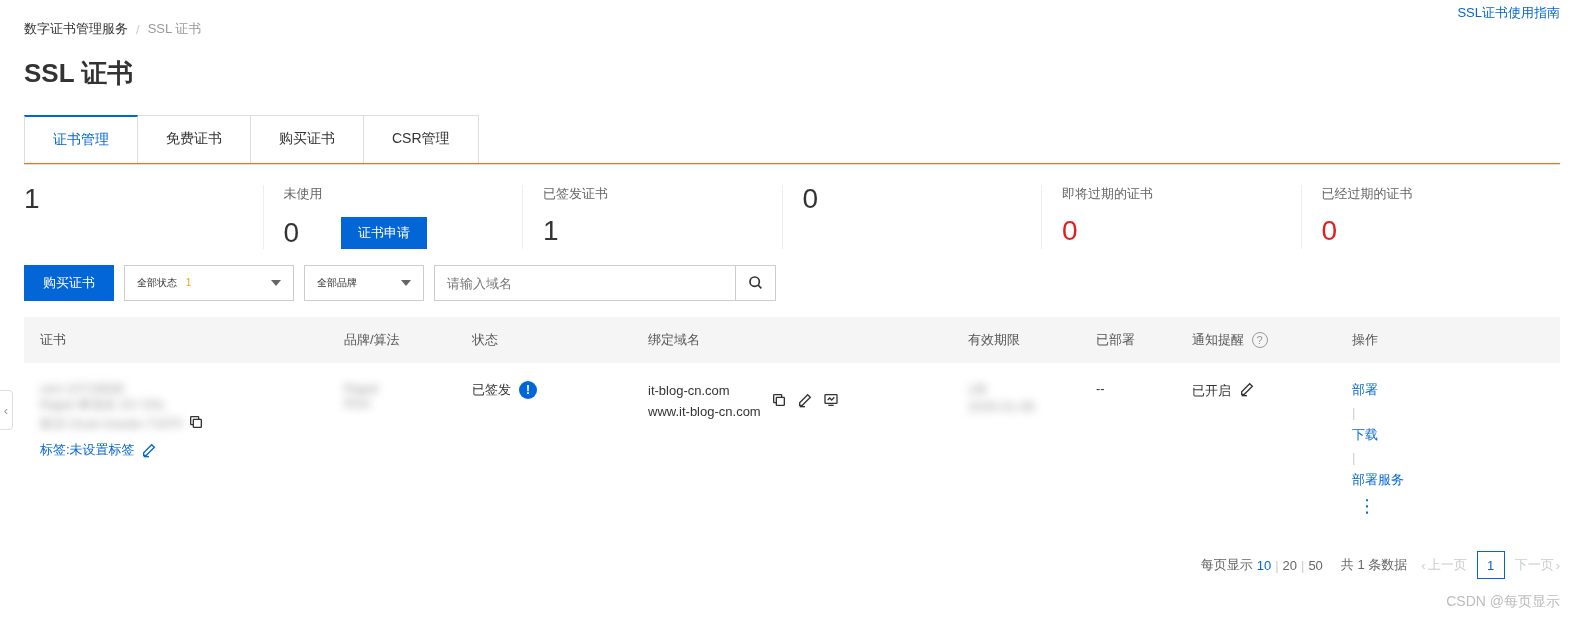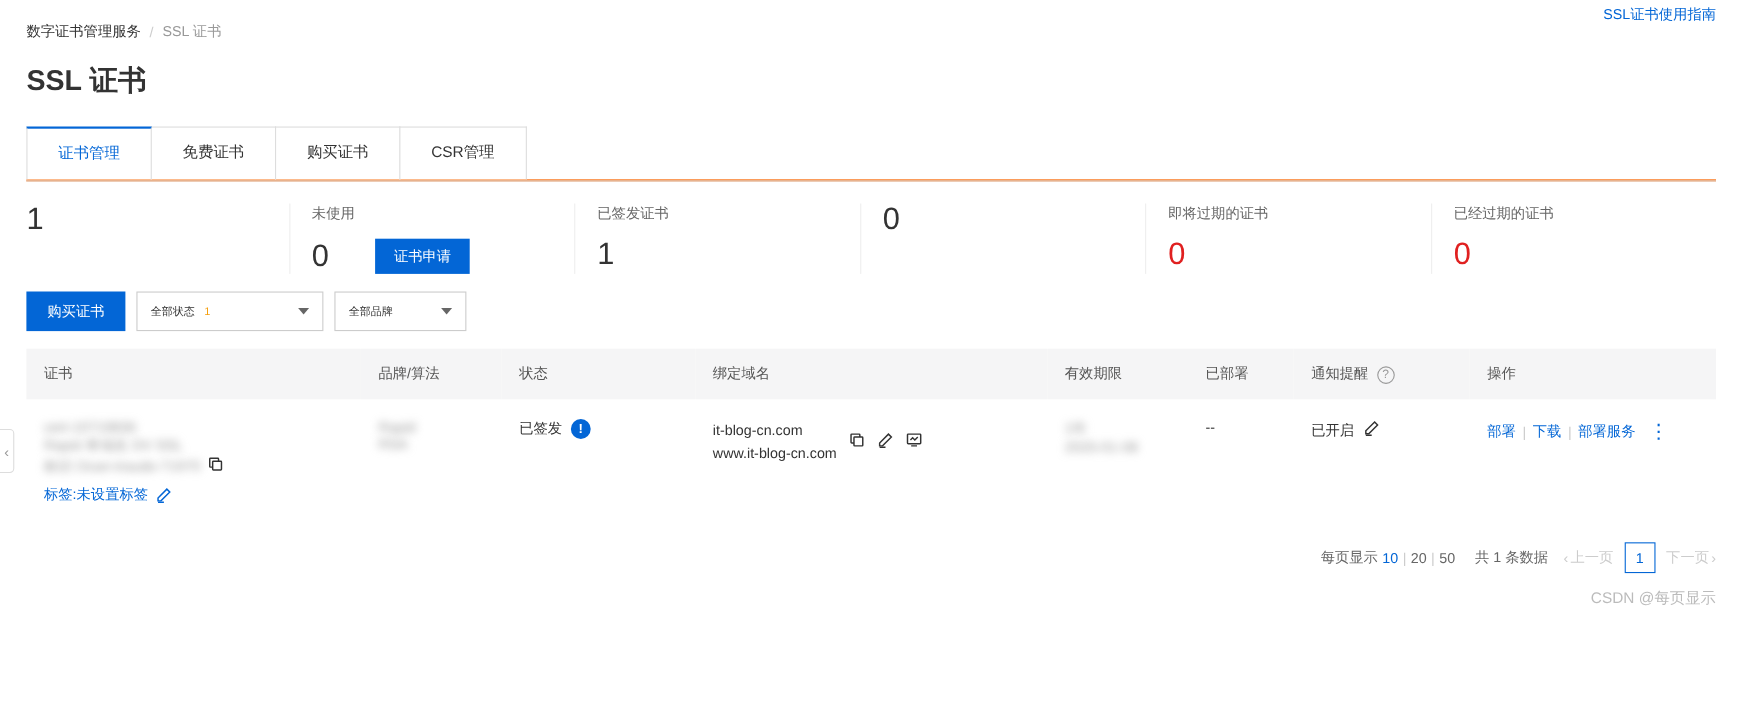--- a/index.html
+++ b/index.html
@@ -52,21 +52,21 @@
     
     .domain-cell { display: flex; align-items: center; gap: 10px; }
     .domain-list { line-height: 1.6; }
     .icon-btn { cursor: pointer; color: #333; }
     .icon-svg { width: 16px; height: 16px; }
     
     .tag-row { margin-top: 8px; color: #0366d6; font-size: 13px; display: flex; align-items: center; gap: 6px; }
     
     .help-circle { display: inline-flex; align-items: center; justify-content: center; width: 16px; height: 16px; border: 1px solid #999; border-radius: 50%; font-size: 11px; color: #999; margin-left: 4px; }
     
-    .action-links { display: flex; align-items: center; gap: 6px; color: #0366d6; }
+    .action-links { display: flex; align-items: flex-start; gap: 6px; color: #0366d6; flex-direction: column; }
     .action-links span { cursor: pointer; }
     .sep-bar { color: #ccc; }
     .more-dots { color: #0366d6; font-size: 18px; cursor: pointer; margin-left: 6px; letter-spacing: -1px; }
     
     .pagination { display: flex; justify-content: flex-end; align-items: center; gap: 14px; padding: 16px 0; font-size: 13px; color: #666; }
     .page-sizes { display: flex; align-items: center; gap: 0; }
     .page-size { cursor: pointer; color: #666; padding: 0 4px; }
     .page-size.active { color: #0366d6; }
     .page-nav { display: flex; align-items: center; gap: 10px; }
     .page-nav-btn { color: #ccc; cursor: pointer; display: flex; align-items: center; gap: 2px; }
@@ -143,20 +143,29 @@
     <div class="select-box" style="min-width:170px">
       <span>
         <span>全部状态</span>
         <span class="count">1</span>
       </span>
       <span class="chevron-down"></span>
     </div>
     <div class="select-box" style="min-width:120px">
       <span>全部品牌</span>
       <span class="chevron-down"></span>
+    </div>
+    <div class="search-wrap">
+      <input class="search-input" placeholder="请输入域名" style="">
+      <div class="search-btn">
+        <svg class="icon-svg" viewBox="0 0 24 24" fill="none" stroke="currentColor" stroke-width="2.5">
+            <circle cx="10" cy="10" r="7"></circle>
+            <line x1="20" y1="20" x2="15" y2="15"></line>
+          </svg>
+      </div>
     </div>
   </div>
 
   <table class="table">
     <thead>
       <tr>
         <th style="width:19%">证书</th>
         <th style="width:8%">品牌/算法</th>
         <th style="width:11%">状态</th>
         <th style="width:20%">绑定域名</th>

